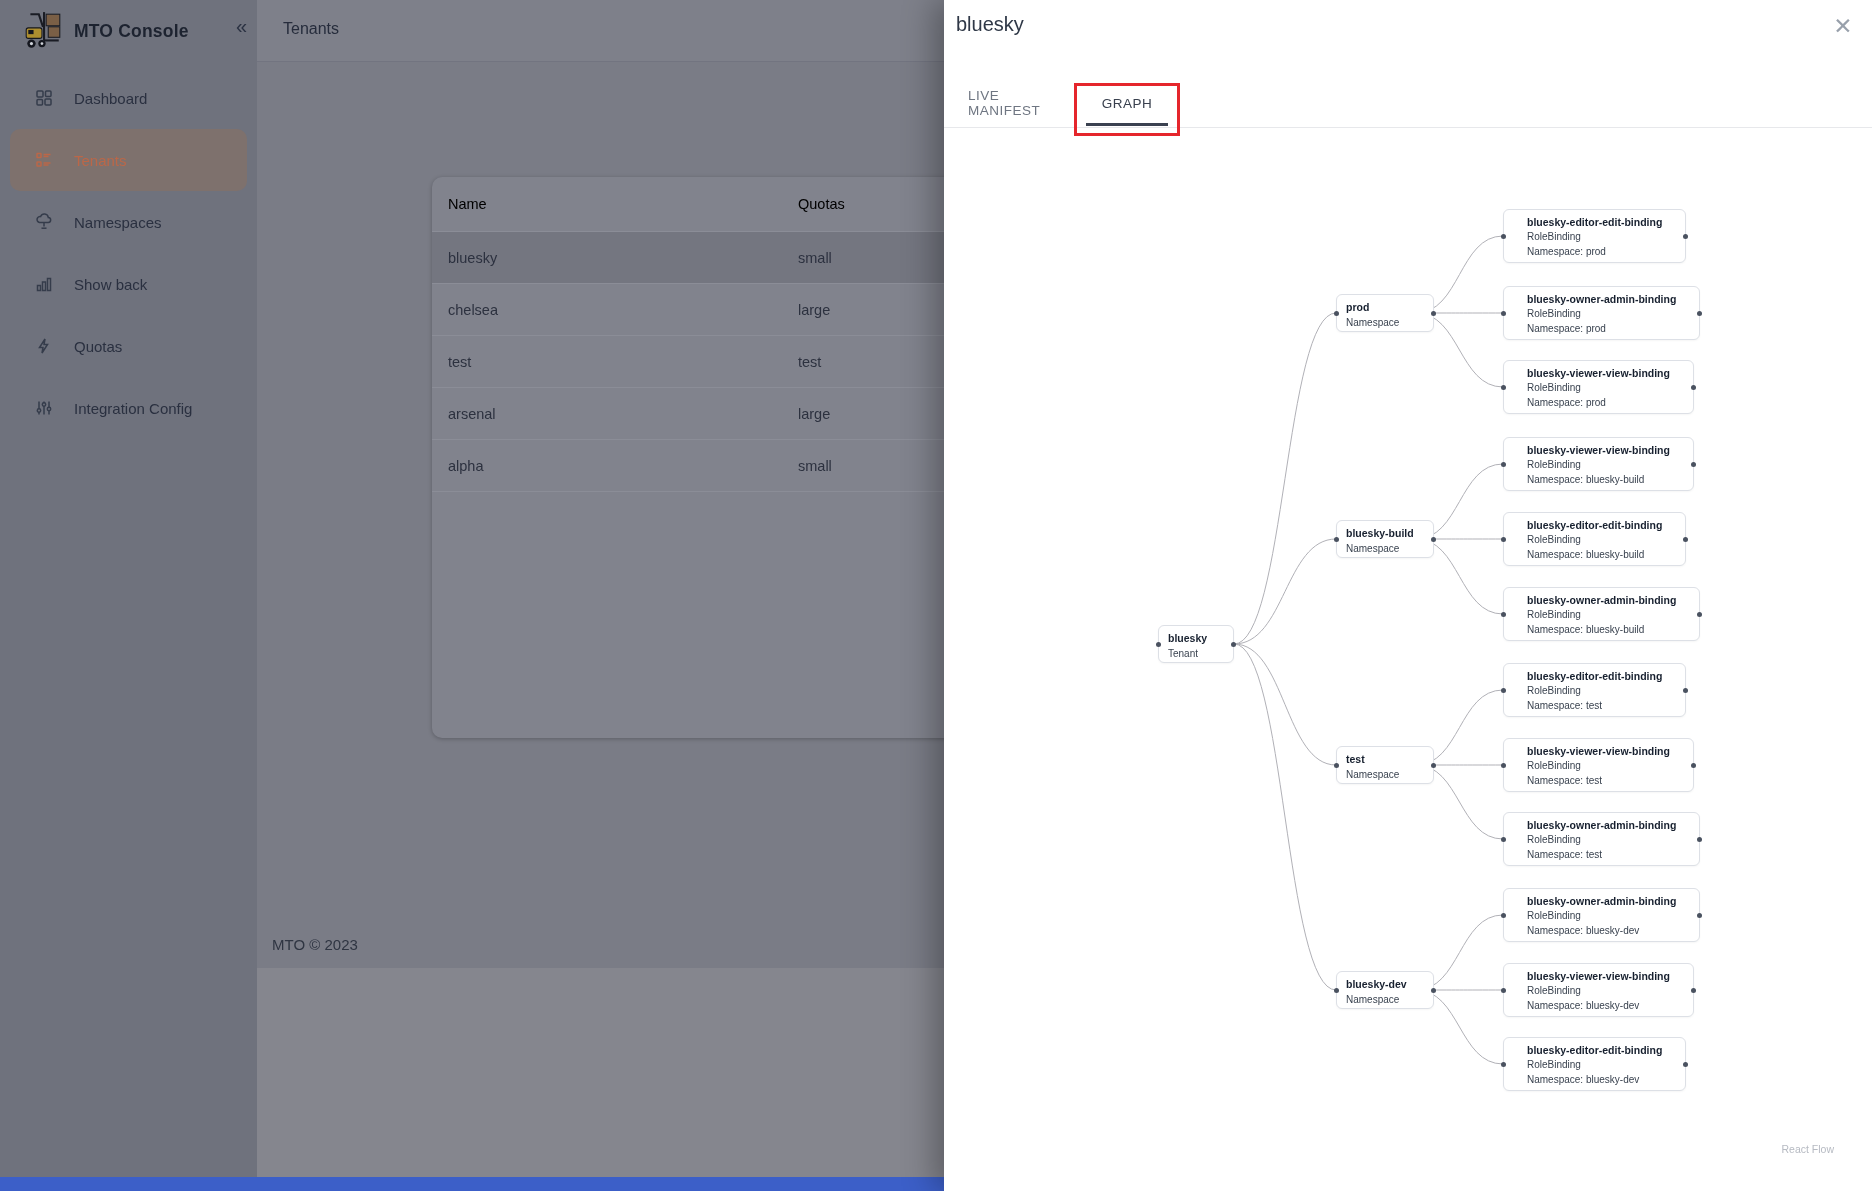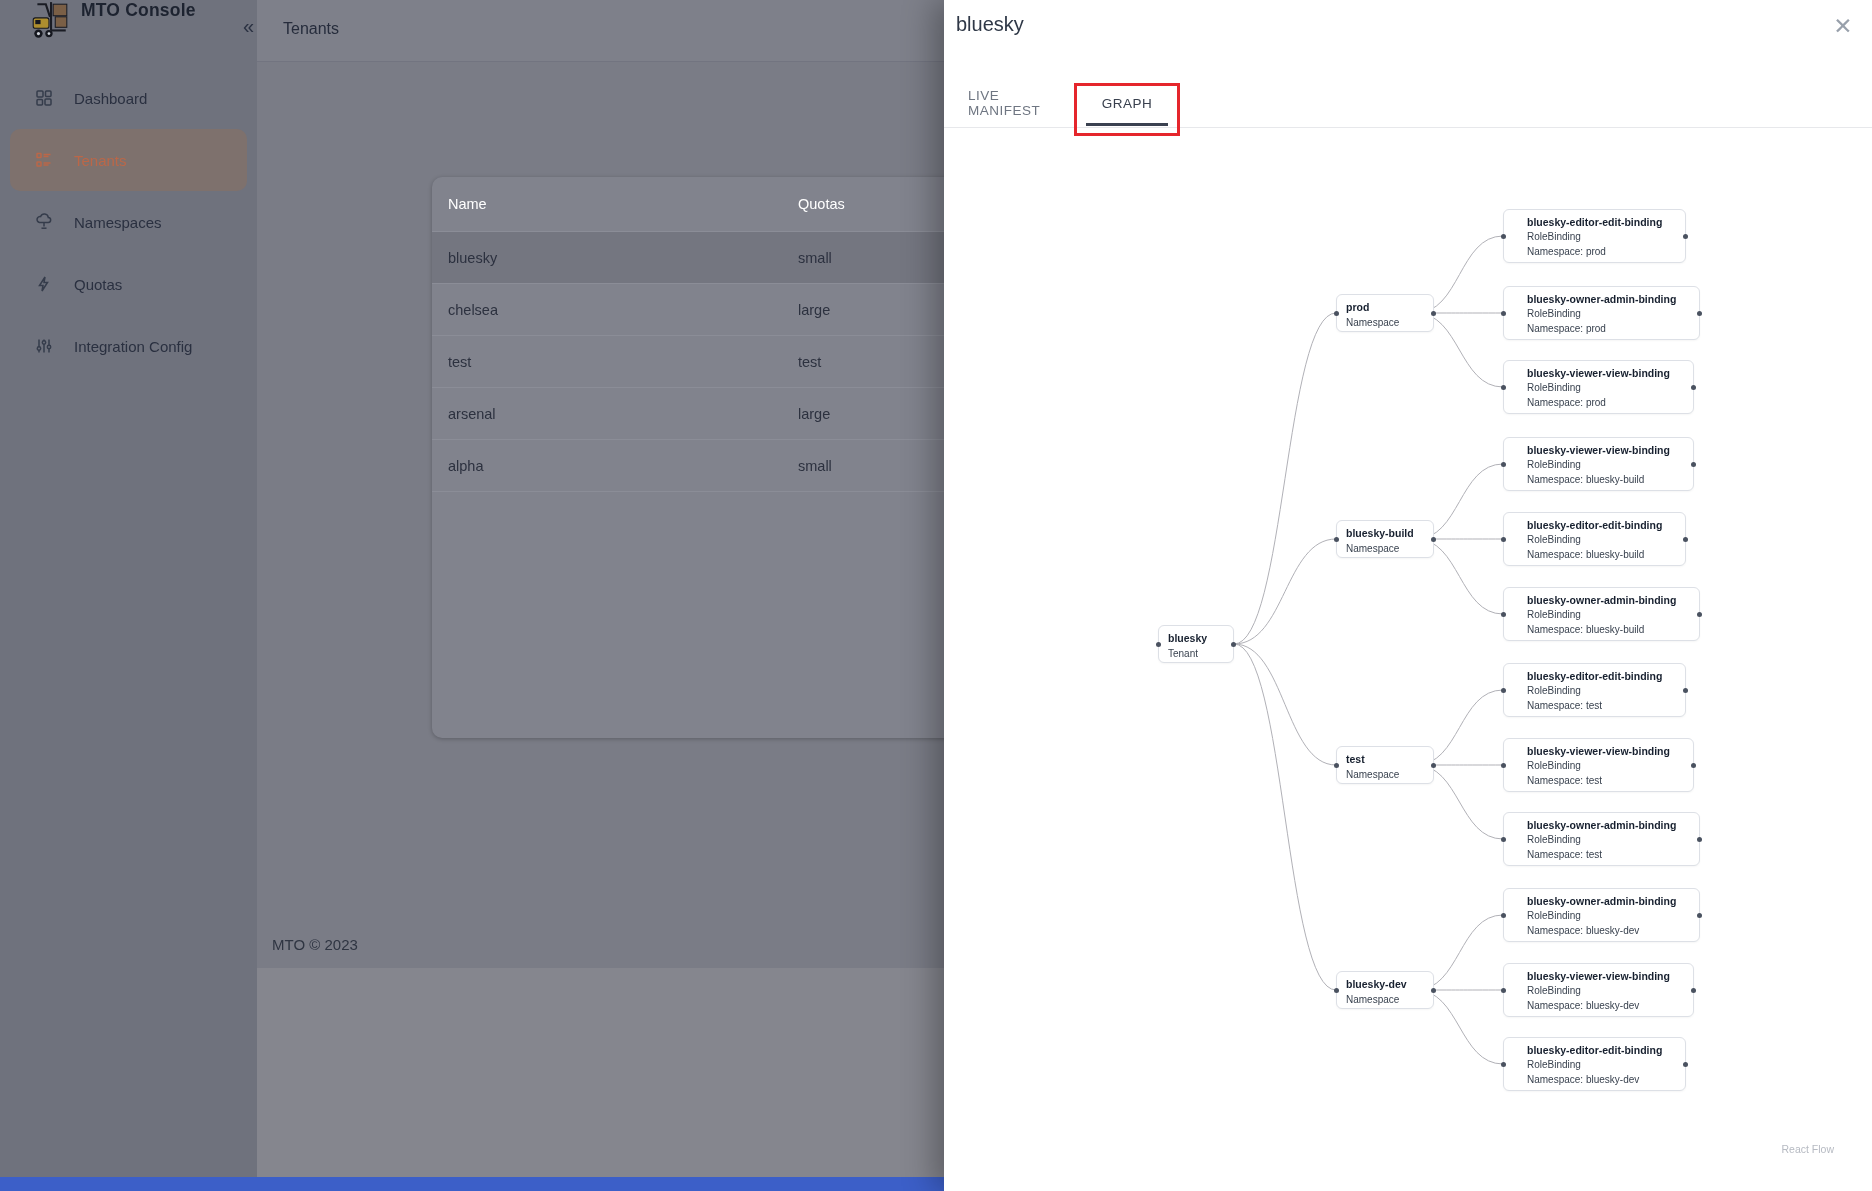--- a/index.html
+++ b/index.html
@@ -1,41 +1,41 @@
 <!DOCTYPE html>
 <html><head>
 <meta charset="utf-8">
 <style>
   html,body{margin:0;padding:0;width:1872px;height:1191px;overflow:hidden;
     font-family:"Liberation Sans", sans-serif;background:#85868e;position:relative;}
   *{box-sizing:border-box;}
 
   
   .sidebar{position:absolute;left:0;top:0;width:257px;height:1191px;background:#6f727d;z-index:1;}
-  .logo-row{position:absolute;left:15px;top:0;width:257px;height:62px;display:flex;}
+  .logo-row{position:absolute;left:8px;top:0;width:257px;height:62px;display:flex;align-items:center;}
   .logo{margin-left:14px;width:42px;height:42px;flex:0 0 auto;}
   .app-title{margin-left:10px;font-size:17.5px;font-weight:700;color:#1d2330;letter-spacing:.2px;}
   .collapse-btn{position:absolute;right:18px;top:16px;font-size:20px;color:#2a3142;cursor:pointer;line-height:1;}
   .menu{position:absolute;left:0;top:67px;width:257px;}
   .side-item{height:62px;margin:0 10px;display:flex;align-items:center;border-radius:10px;color:#2a3040;font-size:15px;}
   .side-item .sicon{width:20px;height:20px;margin-left:24px;flex:0 0 auto;}
   .side-item .slabel{margin-left:20px;}
   .side-item svg{stroke:#353c4b;fill:none;stroke-width:1.5;}
   .side-item.active{background:#7e716d;color:#bb6748;}
   .side-item.active svg{stroke:#bb6748;}
 
   .topbar{position:absolute;left:257px;top:0;width:1615px;height:62px;background:#7e808a;border-bottom:1px solid #727480;z-index:1;}
   .topbar-title{position:absolute;left:26px;top:20px;font-size:16px;color:#262c3c;}
 
   .main-area{position:absolute;left:257px;top:62px;width:687px;height:1129px;background:#7a7c86;overflow:hidden;z-index:1;}
   .page-strip{position:absolute;left:0;top:906px;width:687px;height:223px;background:#85868e;}
 
   .card{position:absolute;left:175px;top:115px;width:580px;height:561px;background:#81838d;border-radius:10px;
         box-shadow:0 1px 4px rgba(0,0,0,.25);overflow:hidden;}
-  .thead{height:55px;display:flex;align-items:center;border-bottom:1px solid #8b8d97;color:#ffffff;font-size:14.5px;}
+  .thead{height:55px;display:flex;align-items:center;border-bottom:1px solid #8b8d97;color:#000000;font-size:14.5px;}
   .trow{height:52px;display:flex;align-items:center;border-bottom:1px solid #8b8d97;color:#2c313f;font-size:14.5px;}
   .trow.selected{background:#747680;}
   .c1{width:350px;padding-left:16px;}
   .c2{flex:1;padding-left:16px;}
   .tfoot{position:absolute;left:0;top:503px;width:580px;height:40px;color:#2e3440;font-size:14px;}
   .tfoot span{position:absolute;top:10px;}
   .rpp-box{position:absolute;left:261px;top:2px;width:46px;height:32px;border:1px solid #8d8f99;border-radius:8px;
            display:flex;align-items:center;justify-content:center;font-size:14.5px;color:#272c3a;}
   .copyright{position:absolute;left:15px;top:874px;font-size:15px;color:#2f3542;}
 
@@ -117,20 +117,28 @@
     <div class="side-item">
       <svg class="sicon" viewBox="0 0 20 20">
         <path d="M5.5 10.5h8.5a2.5 2.5 0 0 0 .3-5A4 4 0 0 0 6.6 4.6 3 3 0 0 0 5.5 10.5z"></path>
         <path d="M10 10.5v4"></path>
           <path d="M7.5 16.2h5"></path>
       </svg>
       <span class="slabel">Namespaces</span>
     </div>
     <div class="side-item">
       <svg class="sicon" viewBox="0 0 20 20">
+        <rect x="3.5" y="11.5" width="3" height="5"></rect>
+          <rect x="8.5" y="8" width="3" height="8.5"></rect>
+        <rect x="13.5" y="4.5" width="3" height="12"></rect>
+      </svg>
+      <span class="slabel">Show back</span>
+    </div>
+    <div class="side-item">
+      <svg class="sicon" viewBox="0 0 20 20">
         <path d="M11 3L5.5 11.5h3.5L8 17l5.5-8.5H10L11 3z"></path>
       </svg>
       <span class="slabel">Quotas</span>
     </div>
     <div class="side-item">
       <svg class="sicon" viewBox="0 0 20 20">
         <path d="M5 3.5v13M10 3.5v13M15 3.5v13"></path>
         <circle cx="5" cy="12.5" r="1.7" fill="#6f727d"></circle>
           <circle cx="10" cy="6.5" r="1.7" fill="#6f727d"></circle>
         <circle cx="15" cy="11" r="1.7" fill="#6f727d"></circle>

